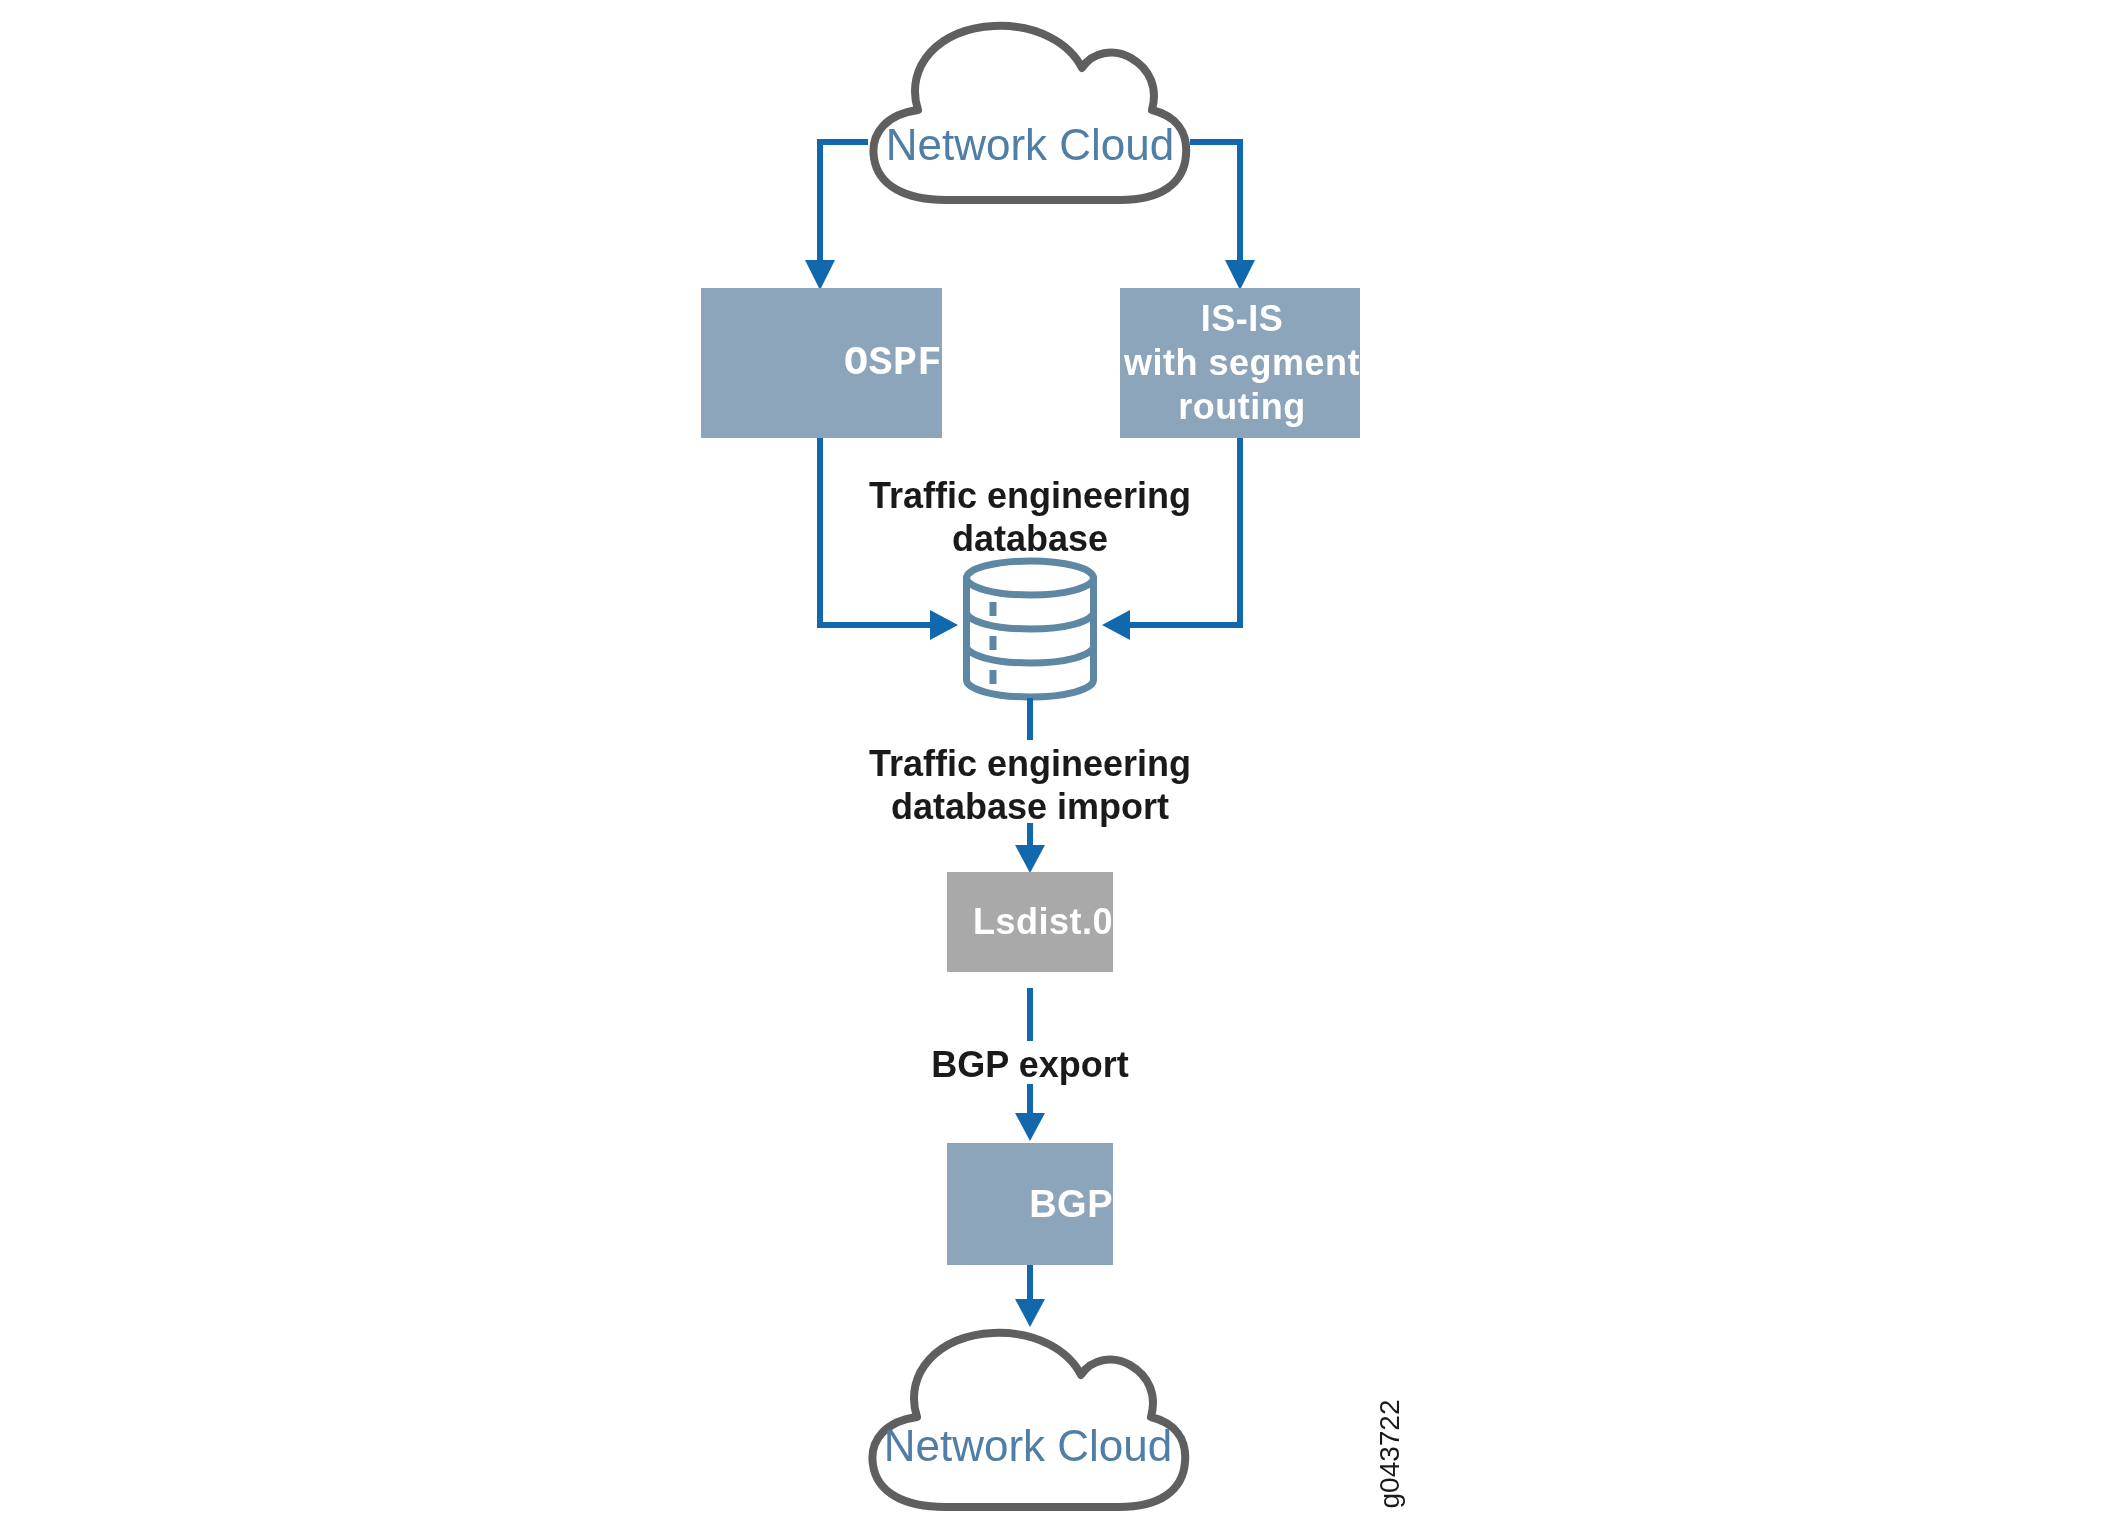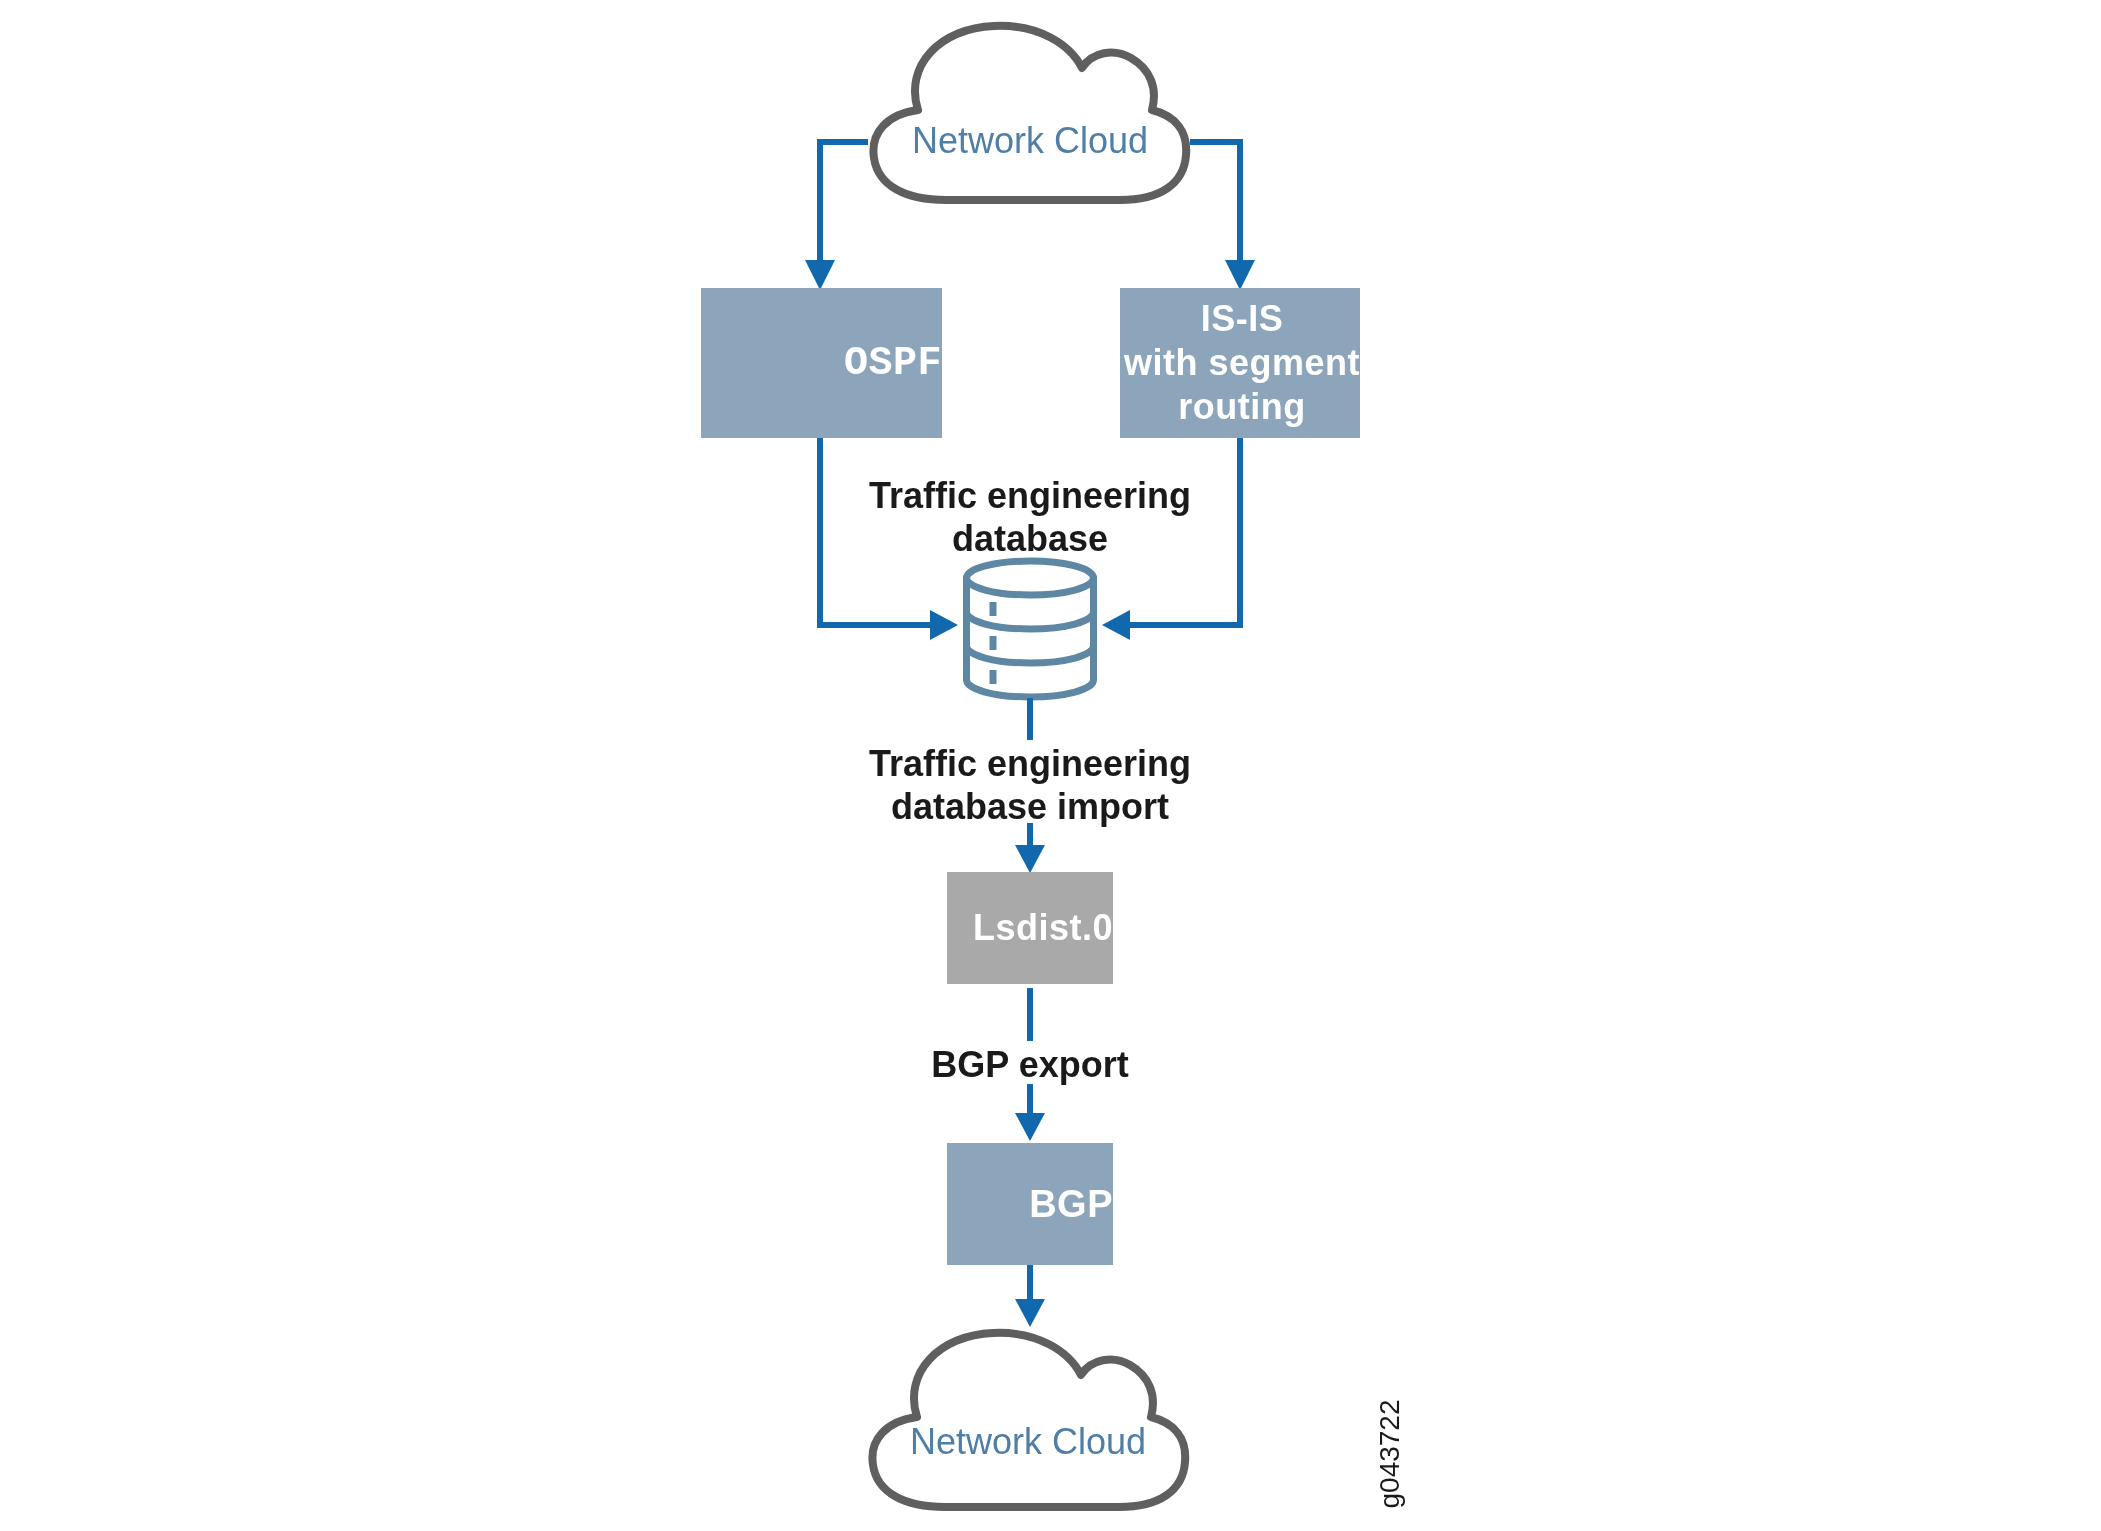--- a/index.html
+++ b/index.html
@@ -49,21 +49,21 @@
     text-align: center;
     color: var(--color-node_text);
     font-weight: 600;
     letter-spacing: 0.5px;
   }
   .node.steel { background: var(--color-node_fill); }
   .node.gray  { background: var(--color-gray_fill); }
 
   .node-ospf   { left: 701px; top: 288px; width: 241px; height: 150px; font-size: 40px; font-family: Liberation Mono, monospace; }
   .node-isis   { left: 1120px; top: 288px; width: 240px; height: 150px; font-size: 36px; line-height: 44px; }
-  .node-lsdist { left: 947px; top: 872px; width: 166px; height: 112px; font-size: 36px; }
+  .node-lsdist { left: 947px; top: 872px; width: 166px; height: 100px; font-size: 36px; }
   .node-bgp    { left: 947px; top: 1143px; width: 166px; height: 122px; font-size: 38px; }
 
   
   .flow-label {
     position: absolute;
     left: 780px;
     width: 500px;
     text-align: center;
     color: var(--color-text);
     font-size: 36px;
@@ -73,21 +73,21 @@
   .label-ted        { top: 474px; }
   .label-ted-import { top: 742px; }
   .label-bgp-export { top: 1043px; text-align: center; }
 
   .multiline { white-space: pre-line; }
 
   .cloud-label {
     position: absolute;
     text-align: center;
     color: var(--color-cloud_text);
-    font-size: 36px;
+    font-size: 44px;
     font-weight: 400;
   }
   .cloud-label-top    { left: 869px; top: 120px; width: 322px; }
   .cloud-label-bottom { left: 868px; top: 1421px; width: 320px; }
 
   .figure-id {
     position: absolute;
     left: 1390px;
     top: 1454px;
     transform: translate(-50%, -50%) rotate(-90deg);

